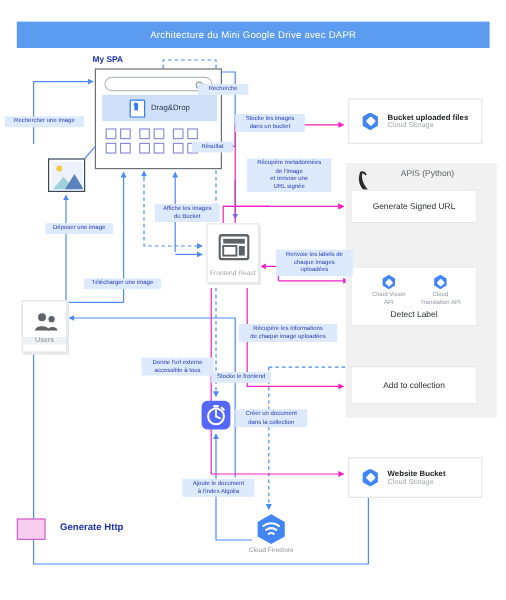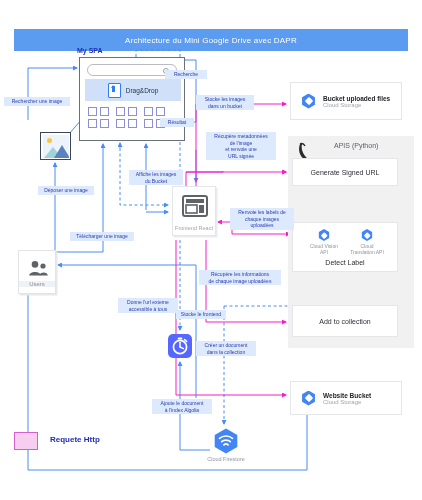--- a/index.html
+++ b/index.html
@@ -2,21 +2,21 @@
 <html><head>
 <meta charset="utf-8">
 <style>
   html,body{margin:0;padding:0;background:#ffffff;}
   body{width:422px;height:500px;position:relative;overflow:hidden;
        font-family:"Liberation Sans","DejaVu Sans",sans-serif;}
 
   #stage{position:absolute;left:0;top:0;width:422px;height:500px;}
 
   
-  .title-banner{position:absolute;left:14px;top:29px;width:394px;height:22px;
+  .title-banner{position:absolute;left:14px;top:18px;width:394px;height:22px;
     background:#5b9bf0;color:#ffffff;font-size:8px;display:flex;
     align-items:center;justify-content:center;letter-spacing:.2px;}
 
   
   .lbl{position:absolute;background:#ddeafd;color:#2a3bb0;font-size:5px;
     line-height:6.5px;text-align:center;padding:1px 2px;white-space:pre-line;}
 
   
   .spa-title{position:absolute;left:77px;top:47px;font-size:7px;color:#1f2fb0;
     font-weight:bold;}
@@ -362,15 +362,15 @@
 de chaque image uploadées</div>
   <div class="lbl" style="left:118px;top:298px;width:56px;">Donne l'url externe
 accessible à tous</div>
   <div class="lbl" style="left:176px;top:310px;width:46px;">Stocke le frontend</div>
   <div class="lbl" style="left:196px;top:341px;width:56px;">Créer un document
 dans la collection</div>
   <div class="lbl" style="left:152px;top:399px;width:56px;">Ajoute le document
 à l'index Algolia</div>
 
   <div class="legend-sw"></div>
-  <div class="legend-tx">Requete Http</div>
+  <div class="legend-tx">Generate Http</div>
 
 </div>
 
 </body></html>

